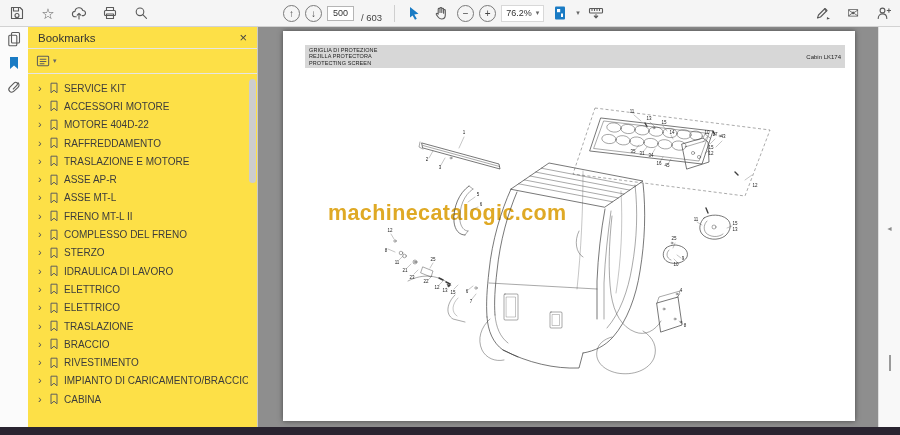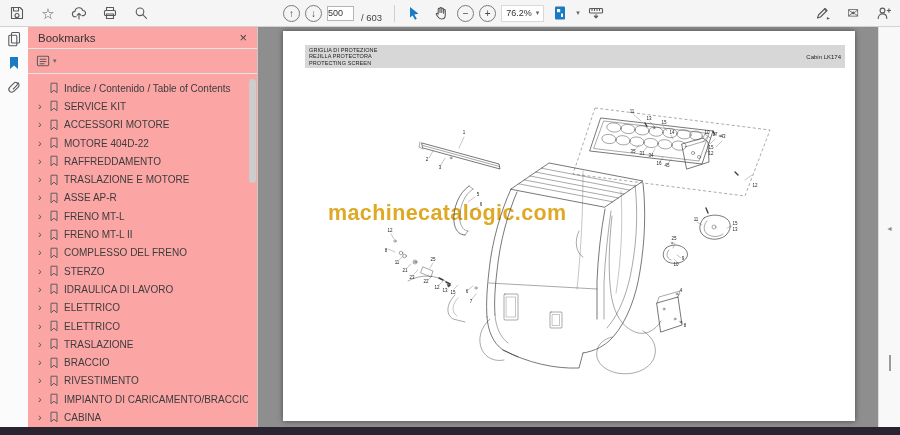--- a/index.html
+++ b/index.html
@@ -13,35 +13,35 @@
   .tb-group{position:absolute;top:0;height:26px;display:flex;align-items:center;gap:4px;}
   .tb-left{left:6px;gap:9px;}
   .tb-center{left:283px;gap:5px;}
   .tb-right{right:6px;gap:8px;}
   .tb-btn{display:flex;align-items:center;justify-content:center;width:22px;height:22px;
     color:#5a5a5a;font-size:14px;cursor:default;}
   .tb-btn svg{stroke:#5a5a5a;stroke-width:1.1;fill:none;stroke-linecap:round;stroke-linejoin:round;}
   .circ{width:17px;height:17px;border:1px solid #7a7a7a;border-radius:50%;display:flex;
     align-items:center;justify-content:center;font-size:10px;color:#444;}
   .pg-input{width:27px;height:15px;border:1px solid #b5b5b5;background:#fff;font-size:9px;
-    color:#333;font-family:"Liberation Sans",sans-serif;}
+    text-align:center;color:#333;font-family:"Liberation Sans",sans-serif;}
   .pg-total{font-size:9.5px;color:#444;margin:8px 4px 0 2px;}
   .tb-sep{width:1px;height:17px;background:#cfcfcf;margin:0 3px;}
   .zoomctl{display:flex;align-items:center;gap:4px;border:1px solid #d8d8d8;background:#fff;
     height:17px;padding:0 4px;font-size:9px;color:#333;}
   .caret{font-size:7px;color:#666;}
   .star-glyph{font-size:15px;line-height:1;}
 
   
   .rail{position:absolute;left:0;top:27px;bottom:8px;width:28px;background:#fbfbfb;z-index:3;}
   .rail-btn{width:28px;height:24px;display:flex;align-items:center;justify-content:center;}
   .rail-btn svg{stroke:#5c5c5c;stroke-width:1.1;fill:none;}
 
   
-  .panel{position:absolute;left:28px;top:27px;bottom:8px;width:230px;background:#fca5a5;
+  .panel{position:absolute;left:28px;top:27px;bottom:8px;width:230px;background:#fde047;
     border-right:1px solid #c9c9c9;z-index:2;}
   .panel-head{height:22px;border-bottom:1px solid #e5e5e5;display:flex;align-items:center;
     padding:0 10px;font-size:11.5px;color:#333;}
   .panel-close{margin-left:auto;font-size:13px;color:#444;line-height:1;}
   .panel-opts{height:25px;border-bottom:1px solid #e5e5e5;display:flex;align-items:center;padding:0 8px;gap:2px;}
   .panel-opts svg{stroke:#5c5c5c;stroke-width:1.1;fill:none;}
   .bm-list{list-style:none;position:absolute;top:48px;left:0;right:9px;bottom:0;overflow:hidden;padding-top:4px;}
   .bm-row{display:flex;align-items:center;height:18.3px;padding-left:10px;font-size:10px;
     color:#3c3c3c;white-space:nowrap;}
   .bm-chev{width:10px;flex:none;color:#555;font-size:11px;line-height:1;}
@@ -197,27 +197,20 @@
     <span class="panel-close">×</span>
   </div>
   <div class="panel-opts">
     <svg width="15" height="15" viewBox="0 0 16 16">
         <rect x="1.5" y="2.5" width="12" height="10" rx="1"></rect>
         <path d="M4,5.5 h7 M4,8 h7 M4,10.5 h5"></path>
       </svg>
     <span class="caret">▾</span>
   </div>
   <ul class="bm-list" id="bm-list">
-  <li class="bm-row">
-    <span class="bm-chev"></span>
-    <svg class="bm-flag" viewBox="0 0 10 12">
-      <path d="M2,1.2 h6 v9.6 l-3,-2.6 l-3,2.6 z" fill="none" stroke="#5f5f5f" stroke-width="1"></path>
-    </svg>
-    <span class="bm-label">Indice / Contenido / Table of Contents</span>
-  </li>
 
   <li class="bm-row">
     <span class="bm-chev">›</span>
     <svg class="bm-flag" viewBox="0 0 10 12">
       <path d="M2,1.2 h6 v9.6 l-3,-2.6 l-3,2.6 z" fill="none" stroke="#5f5f5f" stroke-width="1"></path>
     </svg>
     <span class="bm-label">SERVICE KIT</span>
   </li>
 
   <li class="bm-row">
@@ -258,21 +251,21 @@
       <path d="M2,1.2 h6 v9.6 l-3,-2.6 l-3,2.6 z" fill="none" stroke="#5f5f5f" stroke-width="1"></path>
     </svg>
     <span class="bm-label">ASSE AP-R</span>
   </li>
 
   <li class="bm-row">
     <span class="bm-chev">›</span>
     <svg class="bm-flag" viewBox="0 0 10 12">
       <path d="M2,1.2 h6 v9.6 l-3,-2.6 l-3,2.6 z" fill="none" stroke="#5f5f5f" stroke-width="1"></path>
     </svg>
-    <span class="bm-label">FRENO MT-L</span>
+    <span class="bm-label">ASSE MT-L</span>
   </li>
 
   <li class="bm-row">
     <span class="bm-chev">›</span>
     <svg class="bm-flag" viewBox="0 0 10 12">
       <path d="M2,1.2 h6 v9.6 l-3,-2.6 l-3,2.6 z" fill="none" stroke="#5f5f5f" stroke-width="1"></path>
     </svg>
     <span class="bm-label">FRENO MT-L II</span>
   </li>
 

